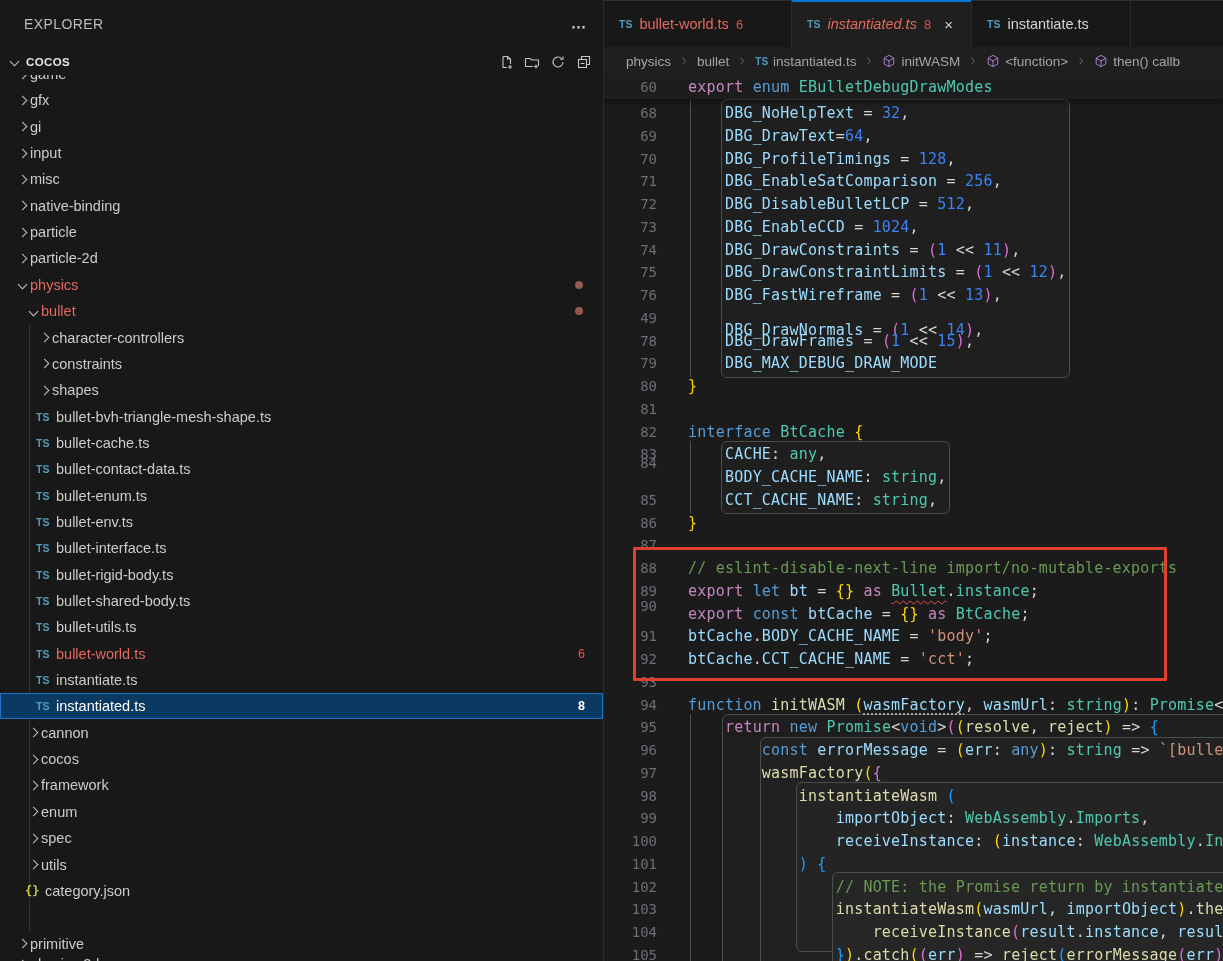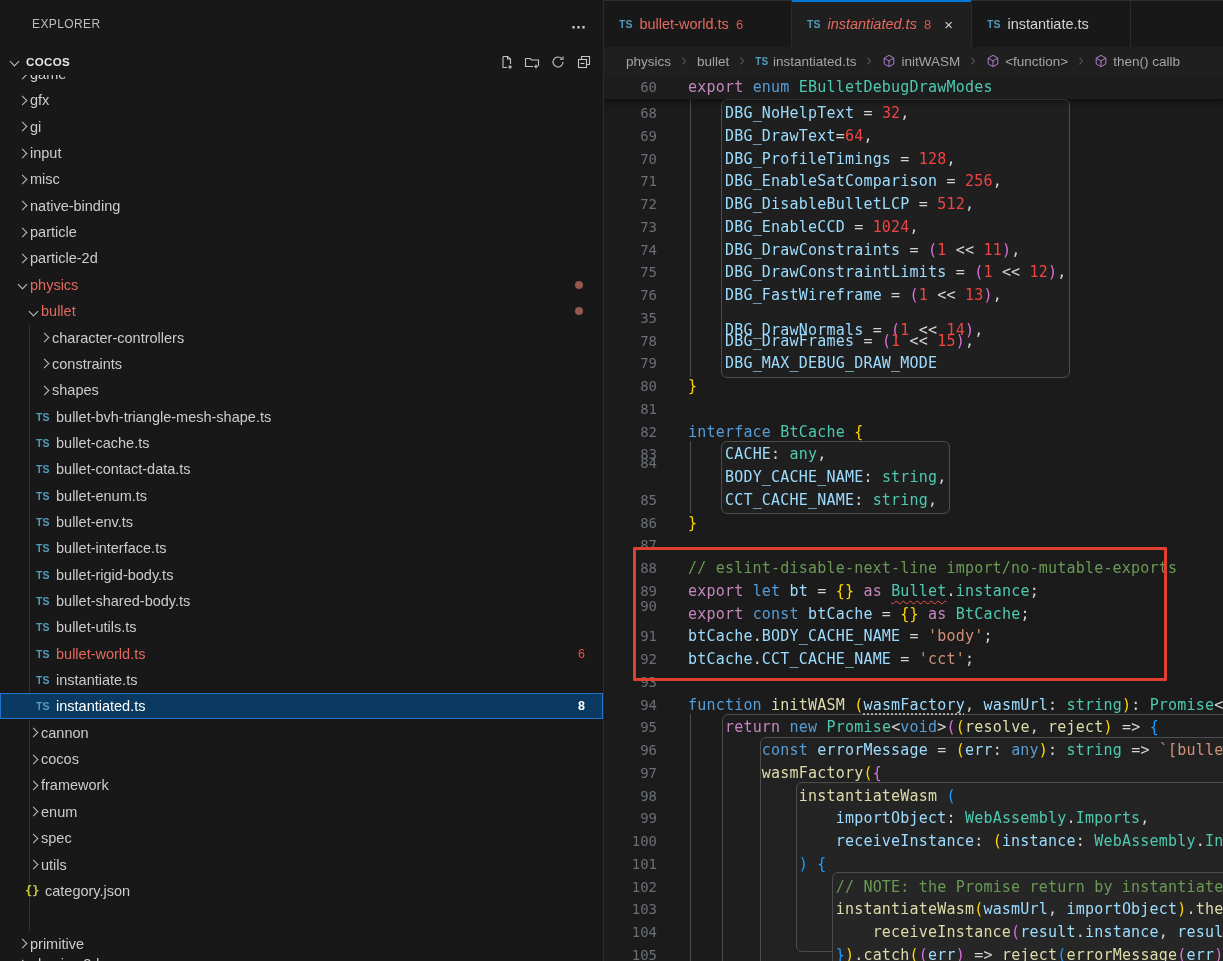--- a/index.html
+++ b/index.html
@@ -2,21 +2,21 @@
 <html><head>
 <meta charset="utf-8">
 <style>
   html,body{margin:0;padding:0;background:#111;}
   body{width:1223px;height:961px;position:relative;overflow:hidden;
        font-family:"Liberation Sans",sans-serif;-webkit-font-smoothing:antialiased;}
   
   #sidebar{position:absolute;left:0;top:0;width:603px;height:961px;background:#181818;overflow:hidden;}
   #explorer-header{position:absolute;left:0;top:0;width:603px;height:48px;background:#181818;z-index:6;
       display:flex;align-items:center;}
-  #explorer-title{margin-left:32px;font-size:12px;letter-spacing:.4px;color:#bcbcbc;}
+  #explorer-title{margin-left:24px;font-size:14px;letter-spacing:.4px;color:#bcbcbc;}
   #explorer-more{position:absolute;right:16px;top:18px;color:#cccccc;font-size:15px;font-weight:bold;letter-spacing:1px;cursor:pointer;}
   #section-header{position:absolute;left:0;top:48px;width:603px;height:27px;background:#181818;z-index:6;
       display:flex;align-items:center;}
   #section-title{font-size:11.5px;font-weight:bold;color:#e7e7e7;letter-spacing:.4px;margin-left:4px;}
   #section-actions{position:absolute;right:10px;top:4px;display:flex;gap:7px;}
   .act-icon{width:19px;height:19px;display:flex;align-items:center;justify-content:center;cursor:pointer;}
   .chev{display:inline-block;width:6px;height:6px;border-right:1.4px solid #c0c0c0;border-bottom:1.4px solid #c0c0c0;}
   .chev-right{transform:rotate(-45deg);}
   .chev-down{transform:rotate(45deg);}
   #tree{position:absolute;left:0;top:0;width:603px;height:961px;z-index:1;}
@@ -55,21 +55,21 @@
   #bc-first{margin-left:22px;}
   
   #codearea{position:absolute;left:0;top:75px;width:620px;height:886px;background:#1b1b1b;overflow:hidden;}
   .blockbox{position:absolute;border:1px solid #4d4d4d;border-radius:6px;box-sizing:border-box;z-index:1;}
   .scope-guide{position:absolute;width:1px;background:#4e4e4e;z-index:2;}
   .gutter-num{position:absolute;left:0;width:53px;text-align:right;color:#6b6f75;
       font-family:"DejaVu Sans Mono",monospace;font-size:14px;z-index:3;line-height:22.75px;}
   .code-line{position:absolute;left:84px;white-space:pre;font-family:"DejaVu Sans Mono",monospace;
       font-size:15px;letter-spacing:.2px;line-height:22.75px;z-index:4;color:#d4d4d4;}
   .tok-k{color:#c586c0}.tok-b{color:#569cd6}.tok-t{color:#4ec9b0}.tok-v{color:#9cdcfe}
-  .tok-f{color:#dcdcaa}.tok-n{color:#ef4444}.tok-s{color:#ce9178}.tok-c{color:#6a9955}
+  .tok-f{color:#dcdcaa}.tok-n{color:#3b82f6}.tok-s{color:#ce9178}.tok-c{color:#6a9955}
   .tok-g{color:#ffd700}.tok-p{color:#da70d6}.tok-u{color:#179fff}
   .tok-e{color:#4ec9b0;text-decoration:underline;text-decoration-style:wavy;text-decoration-color:#f14c4c;text-decoration-thickness:1px;text-underline-offset:4px;}
   .tok-d{color:#9cdcfe;text-decoration:underline;text-decoration-style:dotted;text-decoration-color:#c8c8c8;text-underline-offset:4px;}
   #sticky{position:absolute;left:0;top:0;width:620px;height:24px;background:#1d1d1d;z-index:10;
       box-shadow:0 3px 6px rgba(0,0,0,.45);}
   #sticky .gutter-num,#sticky .code-line{line-height:24px;}
   #redbox{position:absolute;border:3px solid #e0402f;box-sizing:border-box;z-index:20;border-radius:1px;}
 </style>
 </head>
 <body>
@@ -448,21 +448,21 @@
         <div class="gutter-num" style="top: 118px;">72</div>
         <div class="code-line" style="top: 118px;"><span class="tok">    </span><span class="tok tok-v">DBG_DisableBulletLCP</span><span class="tok"> = </span><span class="tok tok-n">512</span><span class="tok">,</span></div>
         <div class="gutter-num" style="top: 140.75px;">73</div>
         <div class="code-line" style="top: 140.75px;"><span class="tok">    </span><span class="tok tok-v">DBG_EnableCCD</span><span class="tok"> = </span><span class="tok tok-n">1024</span><span class="tok">,</span></div>
         <div class="gutter-num" style="top: 163.5px;">74</div>
         <div class="code-line" style="top: 163.5px;"><span class="tok">    </span><span class="tok tok-v">DBG_DrawConstraints</span><span class="tok"> = </span><span class="tok tok-p">(</span><span class="tok tok-n">1</span><span class="tok"> &lt;&lt; </span><span class="tok tok-n">11</span><span class="tok tok-p">)</span><span class="tok">,</span></div>
         <div class="gutter-num" style="top: 186.25px;">75</div>
         <div class="code-line" style="top: 186.25px;"><span class="tok">    </span><span class="tok tok-v">DBG_DrawConstraintLimits</span><span class="tok"> = </span><span class="tok tok-p">(</span><span class="tok tok-n">1</span><span class="tok"> &lt;&lt; </span><span class="tok tok-n">12</span><span class="tok tok-p">)</span><span class="tok">,</span></div>
         <div class="gutter-num" style="top: 209px;">76</div>
         <div class="code-line" style="top: 209px;"><span class="tok">    </span><span class="tok tok-v">DBG_FastWireframe</span><span class="tok"> = </span><span class="tok tok-p">(</span><span class="tok tok-n">1</span><span class="tok"> &lt;&lt; </span><span class="tok tok-n">13</span><span class="tok tok-p">)</span><span class="tok">,</span></div>
-        <div class="gutter-num" style="top: 231.75px;">35</div>
+        <div class="gutter-num" style="top: 231.75px;">49</div>
         <div class="code-line" style="top: 244px;"><span class="tok">    </span><span class="tok tok-v">DBG_DrawNormals</span><span class="tok"> = </span><span class="tok tok-p">(</span><span class="tok tok-n">1</span><span class="tok"> &lt;&lt; </span><span class="tok tok-n">14</span><span class="tok tok-p">)</span><span class="tok">,</span></div>
         <div class="gutter-num" style="top: 254.5px;">78</div>
         <div class="code-line" style="top: 254.5px;"><span class="tok">    </span><span class="tok tok-v">DBG_DrawFrames</span><span class="tok"> = </span><span class="tok tok-p">(</span><span class="tok tok-n">1</span><span class="tok"> &lt;&lt; </span><span class="tok tok-n">15</span><span class="tok tok-p">)</span><span class="tok">,</span></div>
         <div class="gutter-num" style="top: 277.25px;">79</div>
         <div class="code-line" style="top: 277.25px;"><span class="tok">    </span><span class="tok tok-v">DBG_MAX_DEBUG_DRAW_MODE</span></div>
         <div class="gutter-num" style="top: 300px;">80</div>
         <div class="code-line" style="top: 300px;"><span class="tok tok-g">}</span></div>
         <div class="gutter-num" style="top: 322.75px;">81</div>
         <div class="code-line" style="top: 322.75px;"></div>
         <div class="gutter-num" style="top: 345.5px;">82</div>

